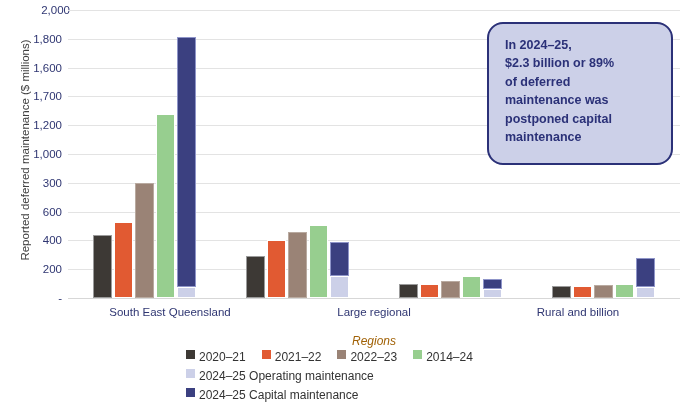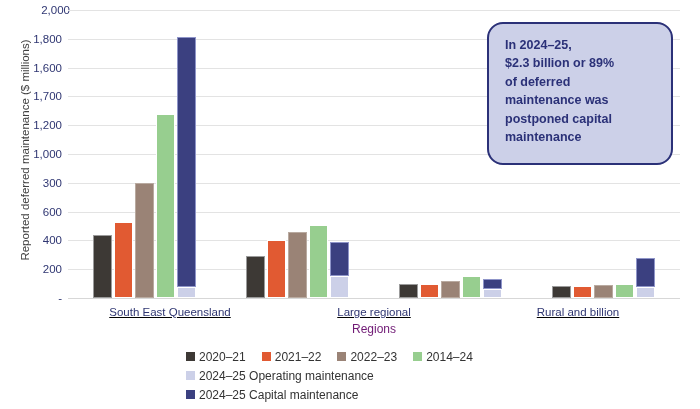--- a/index.html
+++ b/index.html
@@ -80,44 +80,43 @@
   .bar.s3 { background: #97ce8f; border-color: #ffffff; }
   .bar.s4 { background: #ccd0e8; border-color: #ffffff; }  
   .bar.s5 { background: #3b4080; border-color: #8f95c9; }  
 
   
   .xlabels {
     position: absolute;
     left: 68px; top: 302px;
     width: 612px; height: 20px;
     display: flex;
-    text-decoration: underline;
   }
   .xlabel {
     flex: 1 1 0; text-align: center;
     font-size: 11.5px; color: #2f3672;
     line-height: 20px;
     white-space: nowrap;
   }
   .x-axis-title {
     position: absolute;
-    left: 68px; top: 322px; width: 612px;
+    left: 68px; top: 334px; width: 612px;
     text-align: center;
-    font-size: 12px; color: #701a75;
+    font-size: 12px; color: #a16207; font-style: italic;
   }
 
   
   .legend {
     position: absolute;
     left: 186px; top: 347px;
     width: 420px;
   }
   .legend-row { display: flex; align-items: center; height: 19px; }
   .legend-item {
-    display: flex; align-items: center;
+    display: flex; 
     margin-right: 16px; white-space: nowrap;
   }
   .swatch {
     width: 9px; height: 9px;
     margin-right: 4px;
     flex: 0 0 auto;
   }
   .swatch.s0 { background: #3d3935; }
   .swatch.s1 { background: #e15a32; }
   .swatch.s2 { background: #9a8376; }

